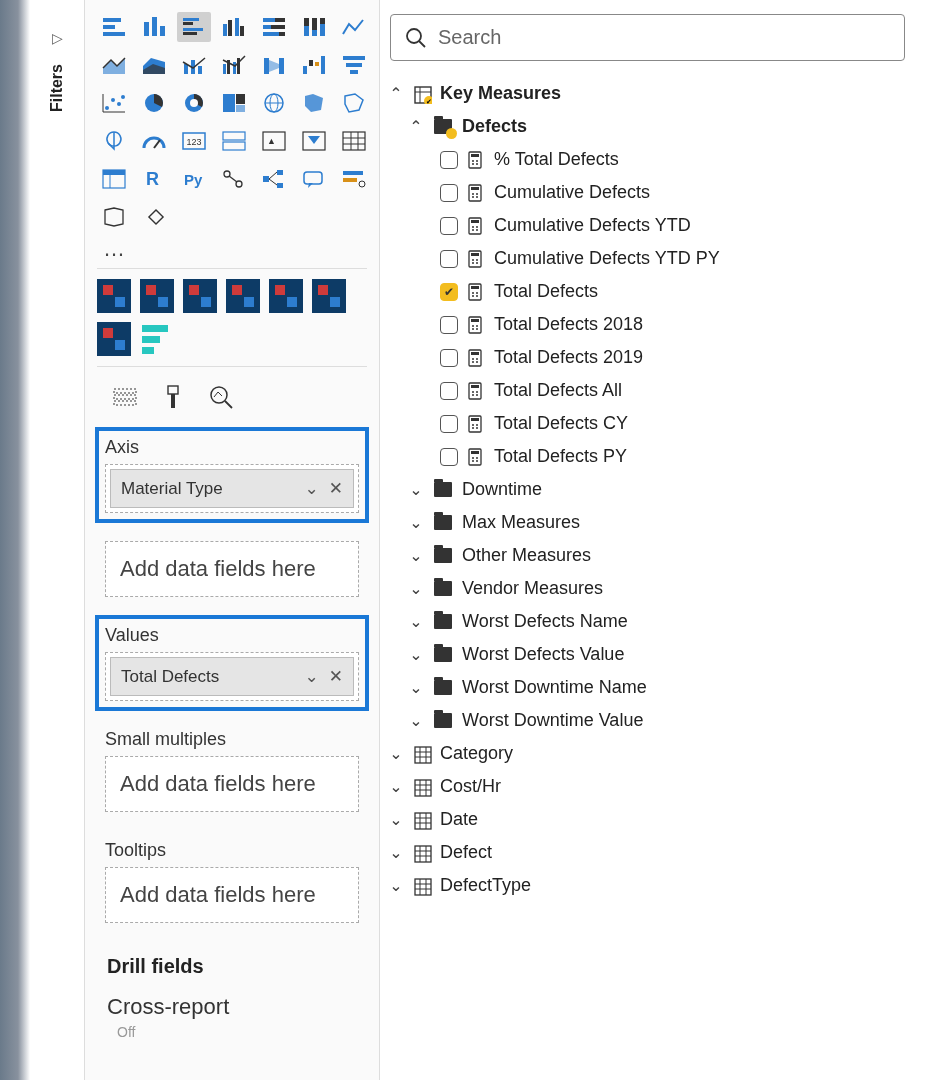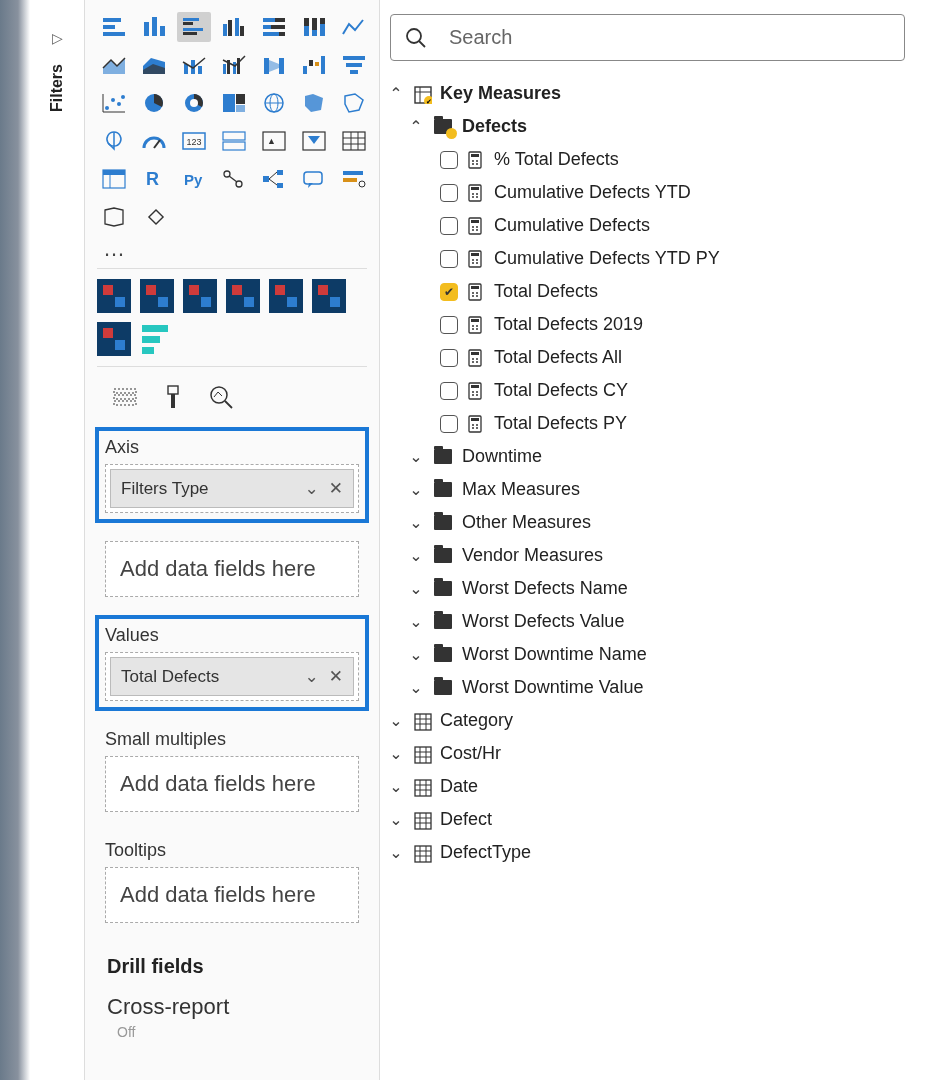--- a/index.html
+++ b/index.html
@@ -110,21 +110,21 @@
     flex-direction:column;
     overflow:hidden;
   }
   .search-bar {
     margin:14px 20px 12px 10px;
     border:1px solid #888;
     border-radius:4px;
     padding:10px 14px;
     display:flex;
     align-items:center;
-    gap:20px;
+    gap:9px;
   }
   .search-bar input {
     border:none; outline:none; font-size:20px; flex:1; color:#333;
   }
   .search-bar input::placeholder { color:#666; }
   .tree { flex:1; overflow-y:auto; padding:4px 10px 40px 6px; }
   .tree-item {
     display:flex; align-items:center; gap:10px; padding:6px 4px;
     font-size:18px; color:#222; cursor:pointer; position:relative;
   }
@@ -456,21 +456,21 @@
           <line x1="17" y1="17" x2="24" y2="24" stroke="#333" stroke-width="1.8"></line>
           <polyline points="6,13 10,8 14,12" stroke="#333" fill="none"></polyline>
         </svg>
       </div>
   </div>
 
   <div class="field-section highlighted">
     <div class="field-header">Axis</div>
     <div class="field-well">
       <div class="field-pill">
-        <span>Filters Type</span>
+        <span>Material Type</span>
         <span class="actions">
           <span>⌄</span>
           <span>✕</span>
         </span>
       </div>
     </div>
   </div>
 
   <div class="field-section">
     <div class="field-well">
@@ -561,63 +561,77 @@
     <span class="measure-icon">
       <svg width="14" height="18">
               <rect x="1" y="1" width="12" height="16" rx="1" fill="none" stroke="#333" stroke-width="1.3"></rect>
               <rect x="3" y="3" width="8" height="3" fill="#333"></rect>
               <circle cx="5" cy="10" r="1" fill="#333"></circle>
               <circle cx="9" cy="10" r="1" fill="#333"></circle>
               <circle cx="5" cy="13" r="1" fill="#333"></circle>
               <circle cx="9" cy="13" r="1" fill="#333"></circle>
             </svg>
     </span>
+    <span>Cumulative Defects</span>
+        </div>
+        <div class="tree-item lvl2">
+    <span class="ck "></span>
+    <span class="measure-icon">
+      <svg width="14" height="18">
+              <rect x="1" y="1" width="12" height="16" rx="1" fill="none" stroke="#333" stroke-width="1.3"></rect>
+              <rect x="3" y="3" width="8" height="3" fill="#333"></rect>
+              <circle cx="5" cy="10" r="1" fill="#333"></circle>
+              <circle cx="9" cy="10" r="1" fill="#333"></circle>
+              <circle cx="5" cy="13" r="1" fill="#333"></circle>
+              <circle cx="9" cy="13" r="1" fill="#333"></circle>
+            </svg>
+    </span>
     <span>Cumulative Defects YTD</span>
         </div>
         <div class="tree-item lvl2">
     <span class="ck "></span>
     <span class="measure-icon">
       <svg width="14" height="18">
               <rect x="1" y="1" width="12" height="16" rx="1" fill="none" stroke="#333" stroke-width="1.3"></rect>
               <rect x="3" y="3" width="8" height="3" fill="#333"></rect>
               <circle cx="5" cy="10" r="1" fill="#333"></circle>
               <circle cx="9" cy="10" r="1" fill="#333"></circle>
               <circle cx="5" cy="13" r="1" fill="#333"></circle>
               <circle cx="9" cy="13" r="1" fill="#333"></circle>
             </svg>
     </span>
-    <span>Cumulative Defects</span>
+    <span>Cumulative Defects YTD PY</span>
+        </div>
+        <div class="tree-item lvl2">
+    <span class="ck checked"></span>
+    <span class="measure-icon">
+      <svg width="14" height="18">
+              <rect x="1" y="1" width="12" height="16" rx="1" fill="none" stroke="#333" stroke-width="1.3"></rect>
+              <rect x="3" y="3" width="8" height="3" fill="#333"></rect>
+              <circle cx="5" cy="10" r="1" fill="#333"></circle>
+              <circle cx="9" cy="10" r="1" fill="#333"></circle>
+              <circle cx="5" cy="13" r="1" fill="#333"></circle>
+              <circle cx="9" cy="13" r="1" fill="#333"></circle>
+            </svg>
+    </span>
+    <span>Total Defects</span>
         </div>
         <div class="tree-item lvl2">
     <span class="ck "></span>
     <span class="measure-icon">
       <svg width="14" height="18">
               <rect x="1" y="1" width="12" height="16" rx="1" fill="none" stroke="#333" stroke-width="1.3"></rect>
               <rect x="3" y="3" width="8" height="3" fill="#333"></rect>
               <circle cx="5" cy="10" r="1" fill="#333"></circle>
               <circle cx="9" cy="10" r="1" fill="#333"></circle>
               <circle cx="5" cy="13" r="1" fill="#333"></circle>
               <circle cx="9" cy="13" r="1" fill="#333"></circle>
             </svg>
     </span>
-    <span>Cumulative Defects YTD PY</span>
-        </div>
-        <div class="tree-item lvl2">
-    <span class="ck checked"></span>
-    <span class="measure-icon">
-      <svg width="14" height="18">
-              <rect x="1" y="1" width="12" height="16" rx="1" fill="none" stroke="#333" stroke-width="1.3"></rect>
-              <rect x="3" y="3" width="8" height="3" fill="#333"></rect>
-              <circle cx="5" cy="10" r="1" fill="#333"></circle>
-              <circle cx="9" cy="10" r="1" fill="#333"></circle>
-              <circle cx="5" cy="13" r="1" fill="#333"></circle>
-              <circle cx="9" cy="13" r="1" fill="#333"></circle>
-            </svg>
-    </span>
-    <span>Total Defects</span>
+    <span>Total Defects 2018</span>
         </div>
         <div class="tree-item lvl2">
     <span class="ck "></span>
     <span class="measure-icon">
       <svg width="14" height="18">
               <rect x="1" y="1" width="12" height="16" rx="1" fill="none" stroke="#333" stroke-width="1.3"></rect>
               <rect x="3" y="3" width="8" height="3" fill="#333"></rect>
               <circle cx="5" cy="10" r="1" fill="#333"></circle>
               <circle cx="9" cy="10" r="1" fill="#333"></circle>
               <circle cx="5" cy="13" r="1" fill="#333"></circle>

